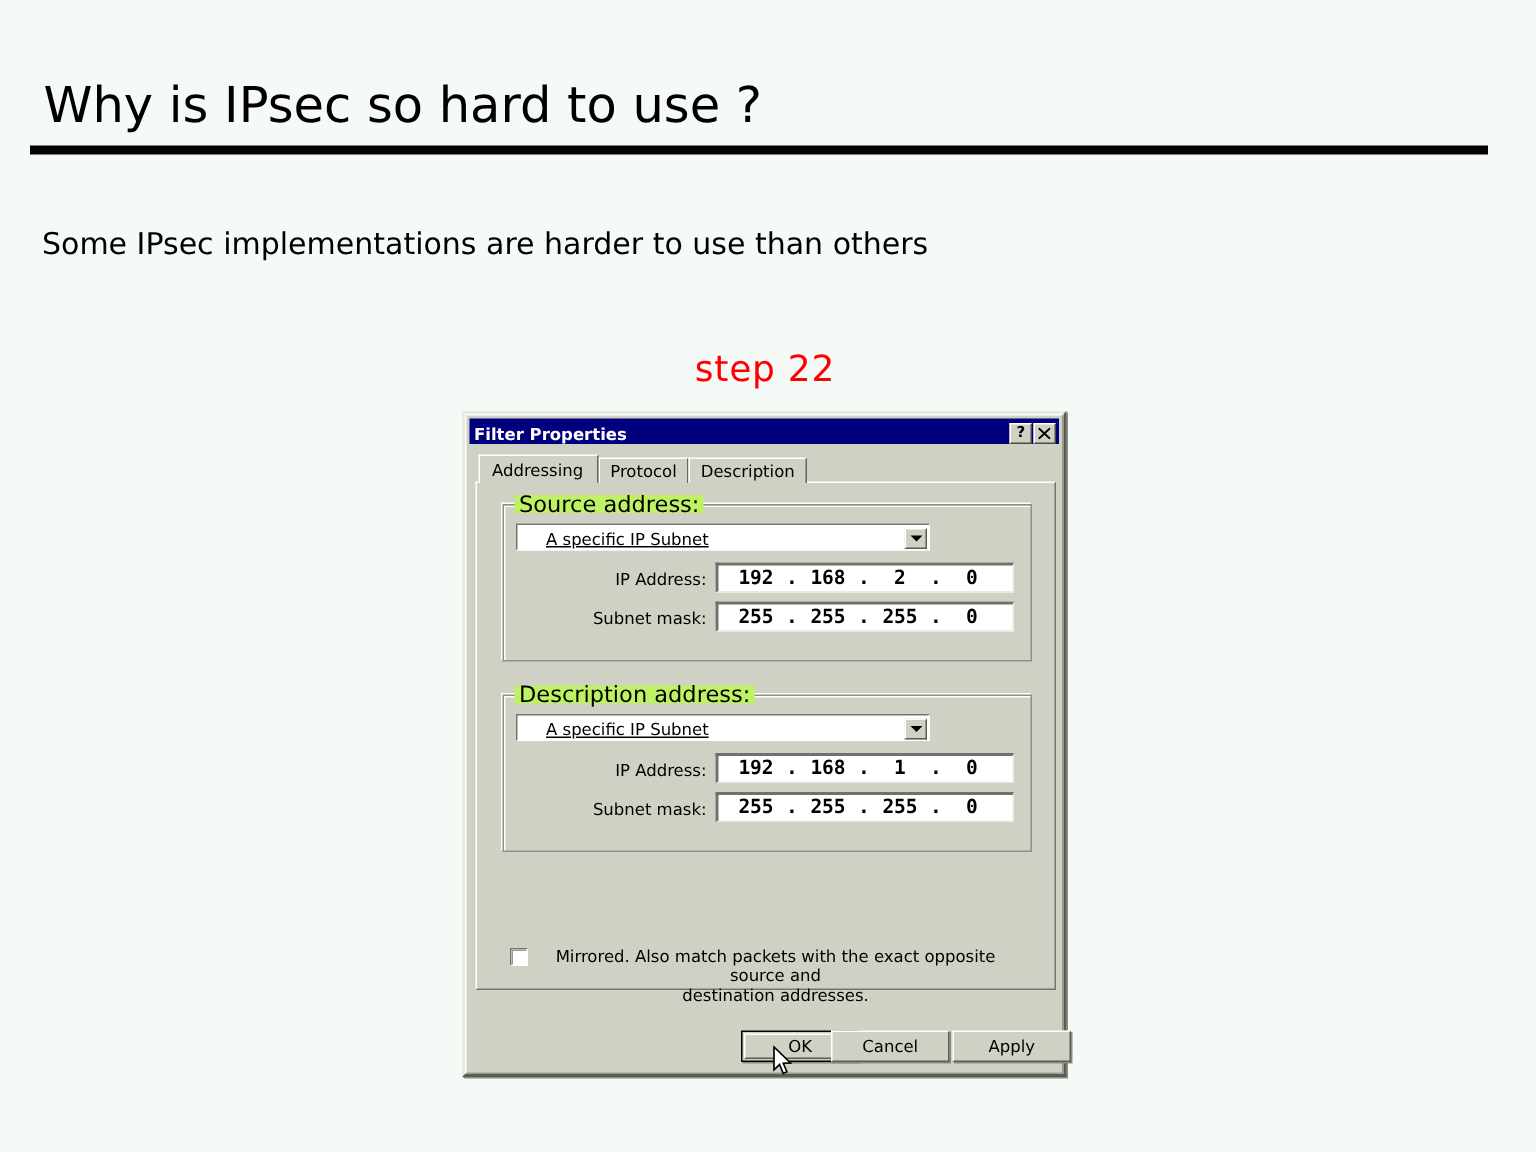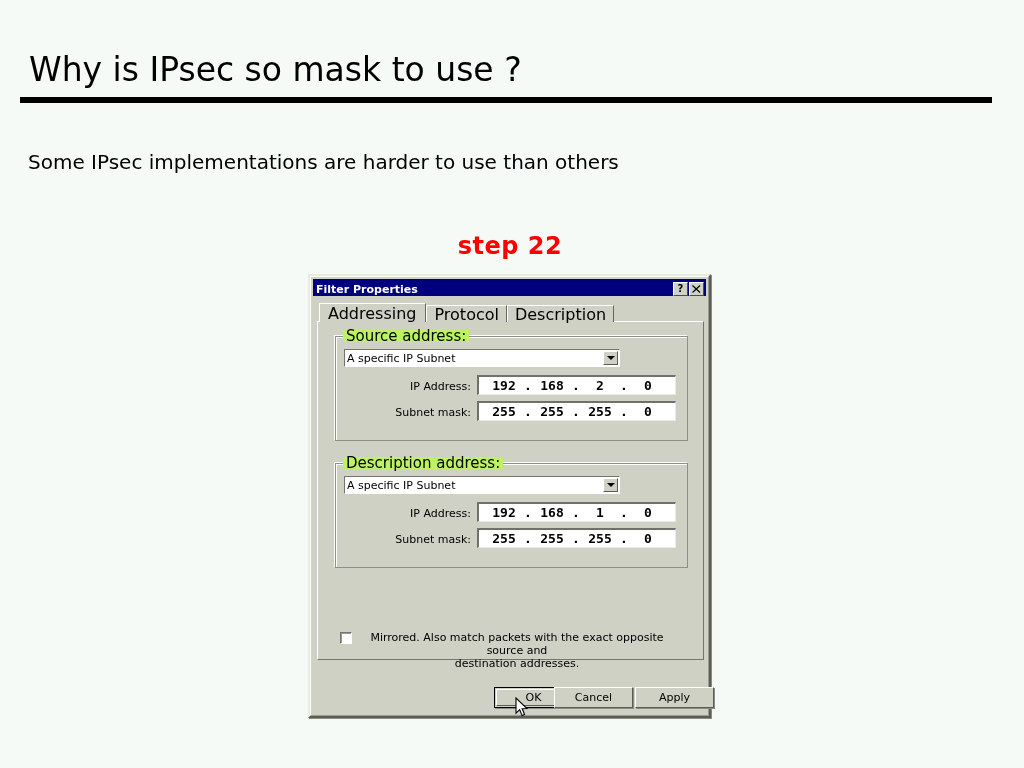--- a/index.html
+++ b/index.html
@@ -54,21 +54,21 @@
     position: absolute;
     left: 0;
     top: 232px;
     width: 1024px;
     text-align: center;
     font-size: 24px;
     color: #ff0000;
     letter-spacing: 0.5px;
   }
   
-  .step-label span { position: relative; left: -2px; font-weight: bold; }
+  .step-label span { position: relative; left: -2px; }
 
   
   .dialog {
     position: absolute;
     left: 308px;
     top: 274px;
     width: 403px;
     height: 444px;
     background: #ced1c4;
     border-top: 2px solid #e9ebe2;
@@ -137,21 +137,21 @@
     left: 9px;
     top: 27px;
     height: 19px;
     display: flex;
     align-items: flex-end;
     z-index: 4;
   }
   .tab {
     height: 17px;
     padding: 0 7px;
-    font-size: 16px;
+    font-size: 11px;
     line-height: 17px;
     color: #000000;
     background: #ced1c4;
     border-top: 1px solid #ffffff;
     border-left: 1px solid #ffffff;
     border-right: 1px solid #66685f;
     box-sizing: border-box;
     white-space: nowrap;
     position: relative;
   }
@@ -202,22 +202,23 @@
   .combo {
     position: absolute;
     height: 18px;
     background: #ffffff;
     border-top: 1px solid #74766d;
     border-left: 1px solid #74766d;
     border-right: 1px solid #ffffff;
     border-bottom: 1px solid #ffffff;
     box-sizing: border-box;
     display: flex;
-    align-items: center;
-    padding-left: 2px;
+    align-items: flex-end;
+    padding-left: 19px;
+    text-decoration: underline;
   }
   .combo-text {
     font-size: 11px;
     line-height: 13px;
     color: #000000;
     flex: 1;
     white-space: nowrap;
     overflow: hidden;
   }
   .combo-arrow {
@@ -362,21 +363,21 @@
     height: 21px;
     z-index: 40;
     pointer-events: none;
   }
 </style>
 </head>
 <body>
 
 <div class="slide">
 
-  <div class="slide-title">Why is IPsec so mask to use ?</div>
+  <div class="slide-title">Why is IPsec so hard to use ?</div>
   <div class="title-rule"></div>
   <div class="slide-body">Some IPsec implementations are harder to use than others</div>
   <div class="step-label">
     <span>step 22</span>
   </div>
 
   <div class="dialog">
     <div class="dlg-inner-bevel"></div>
 
     <div class="titlebar">

